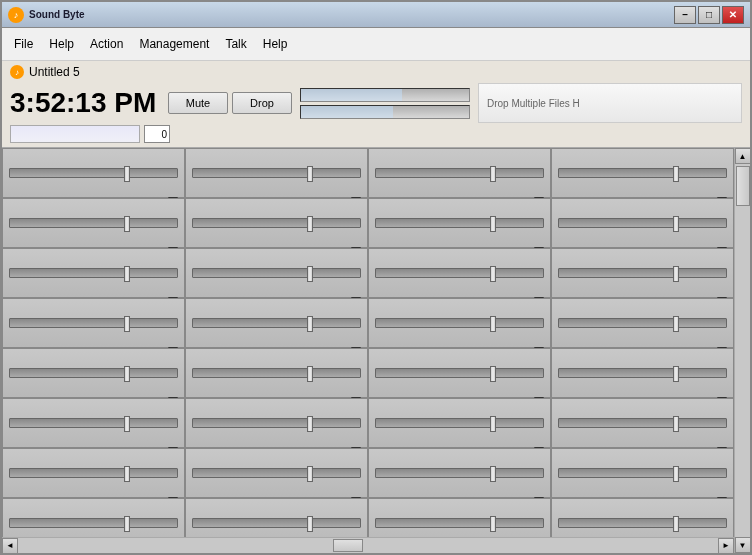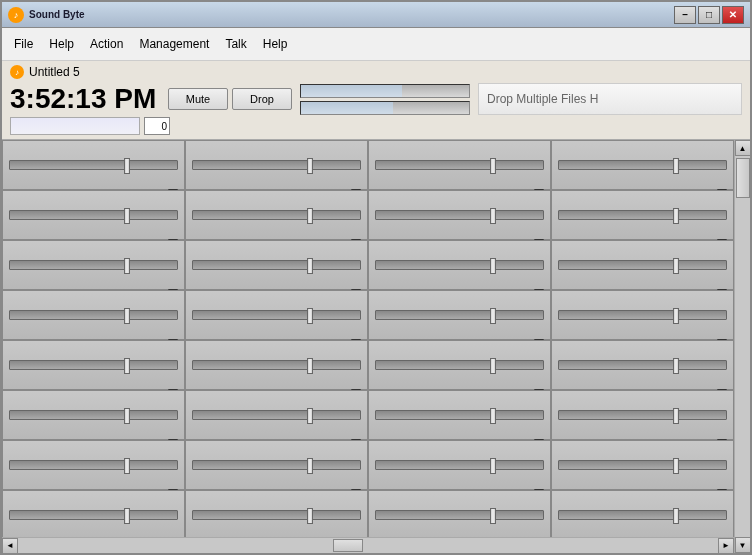--- a/index.html
+++ b/index.html
@@ -178,27 +178,27 @@
     .slider-fill {
       position: absolute;
       top: 0; left: 0;
       height: 100%;
       background: linear-gradient(to bottom, #b8c8d8, #d0dce8);
       width: 60%;
     }
 
     .drop-zone {
       flex: 1;
-      height: 32px;
+      height: 40px;
       background: linear-gradient(to bottom, #f8f8f8, #e8e8e8);
       border: 1px solid #ccc;
       display: flex;
       align-items: center;
       padding: 0 8px;
-      font-size: 12px;
+      font-size: 10px;
       color: #666;
       overflow: hidden;
     }
 
     .progress-bar-row {
       display: flex;
       align-items: center;
       gap: 4px;
       margin-top: 2px;
     }

